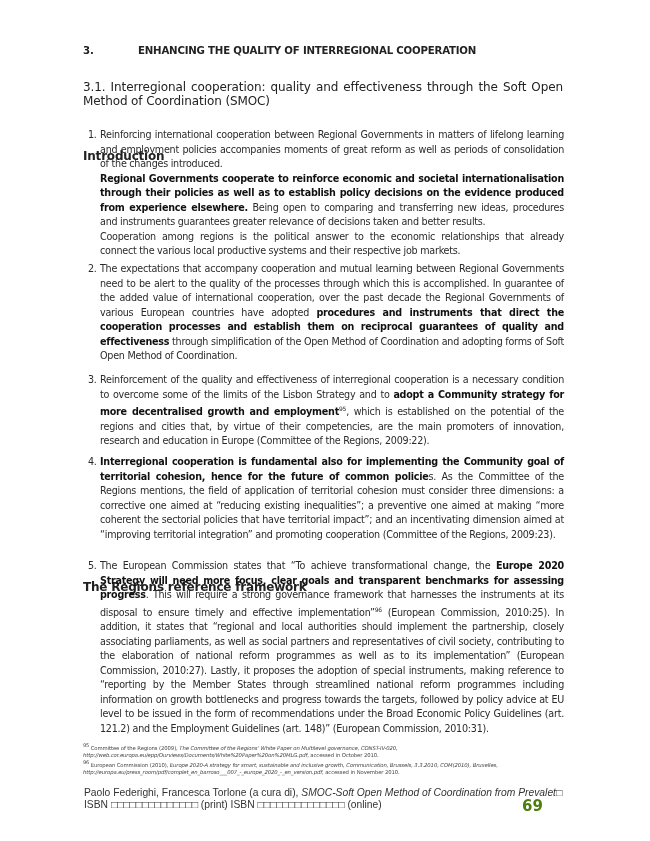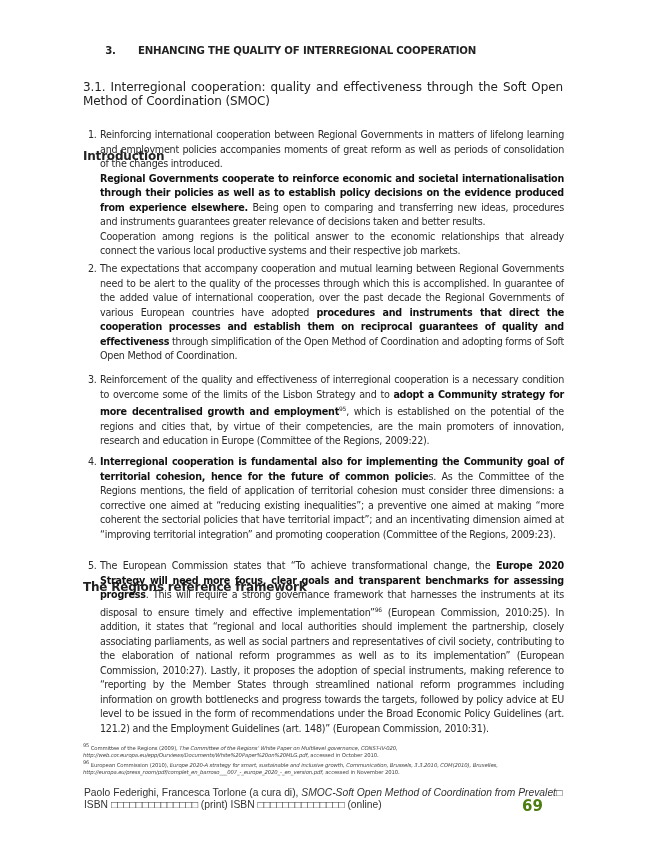--- a/index.html
+++ b/index.html
@@ -1,17 +1,17 @@
 <!DOCTYPE html>
 <html><head>
 <meta charset="utf-8">
 <style>
   html, body { margin: 0; padding: 0; background: #ffffff; }
   body { width: 650px; height: 841px; position: relative; overflow: hidden; color: #222; font-family: "DejaVu Sans", sans-serif; }
-  .chapter { position: absolute; left: 83px; top: 45px; font-size: 10.2px; font-weight: bold; letter-spacing: -0.2px; text-align: center; }
+  .chapter { position: absolute; left: 83px; top: 45px; font-size: 10.2px; font-weight: bold; letter-spacing: -0.2px; }
   .chapter .num { display: inline-block; width: 55px; }
   .section { position: absolute; left: 83px; top: 80px; width: 480px; font-size: 12px; font-weight: normal; line-height: 14px; text-align: justify; letter-spacing: -0.1px; }
   .subhead { position: absolute; left: 83px; font-size: 12px; font-weight: bold; letter-spacing: -0.2px; margin-top: 32px; }
   .item { position: absolute; left: 100px; width: 464px; font-size: 9.6px; line-height: 14.5px; text-align: justify; letter-spacing: -0.25px; color: #2a2a2a; }
   .item .n { position: absolute; left: -12px; }
   .item p { margin: 0; }
   .item b { color: #111; }
   .footnotes { position: absolute; left: 83px; top: 742px; width: 480px; font-size: 5.3px; line-height: 7px; color: #444; letter-spacing: -0.1px; }
   .footnotes sup { font-size: 5px; }
   .footer { position: absolute; left: 84px; top: 787px; font-family: Liberation Sans, sans-serif; font-size: 10.3px; line-height: 11.5px; color: #333; }

